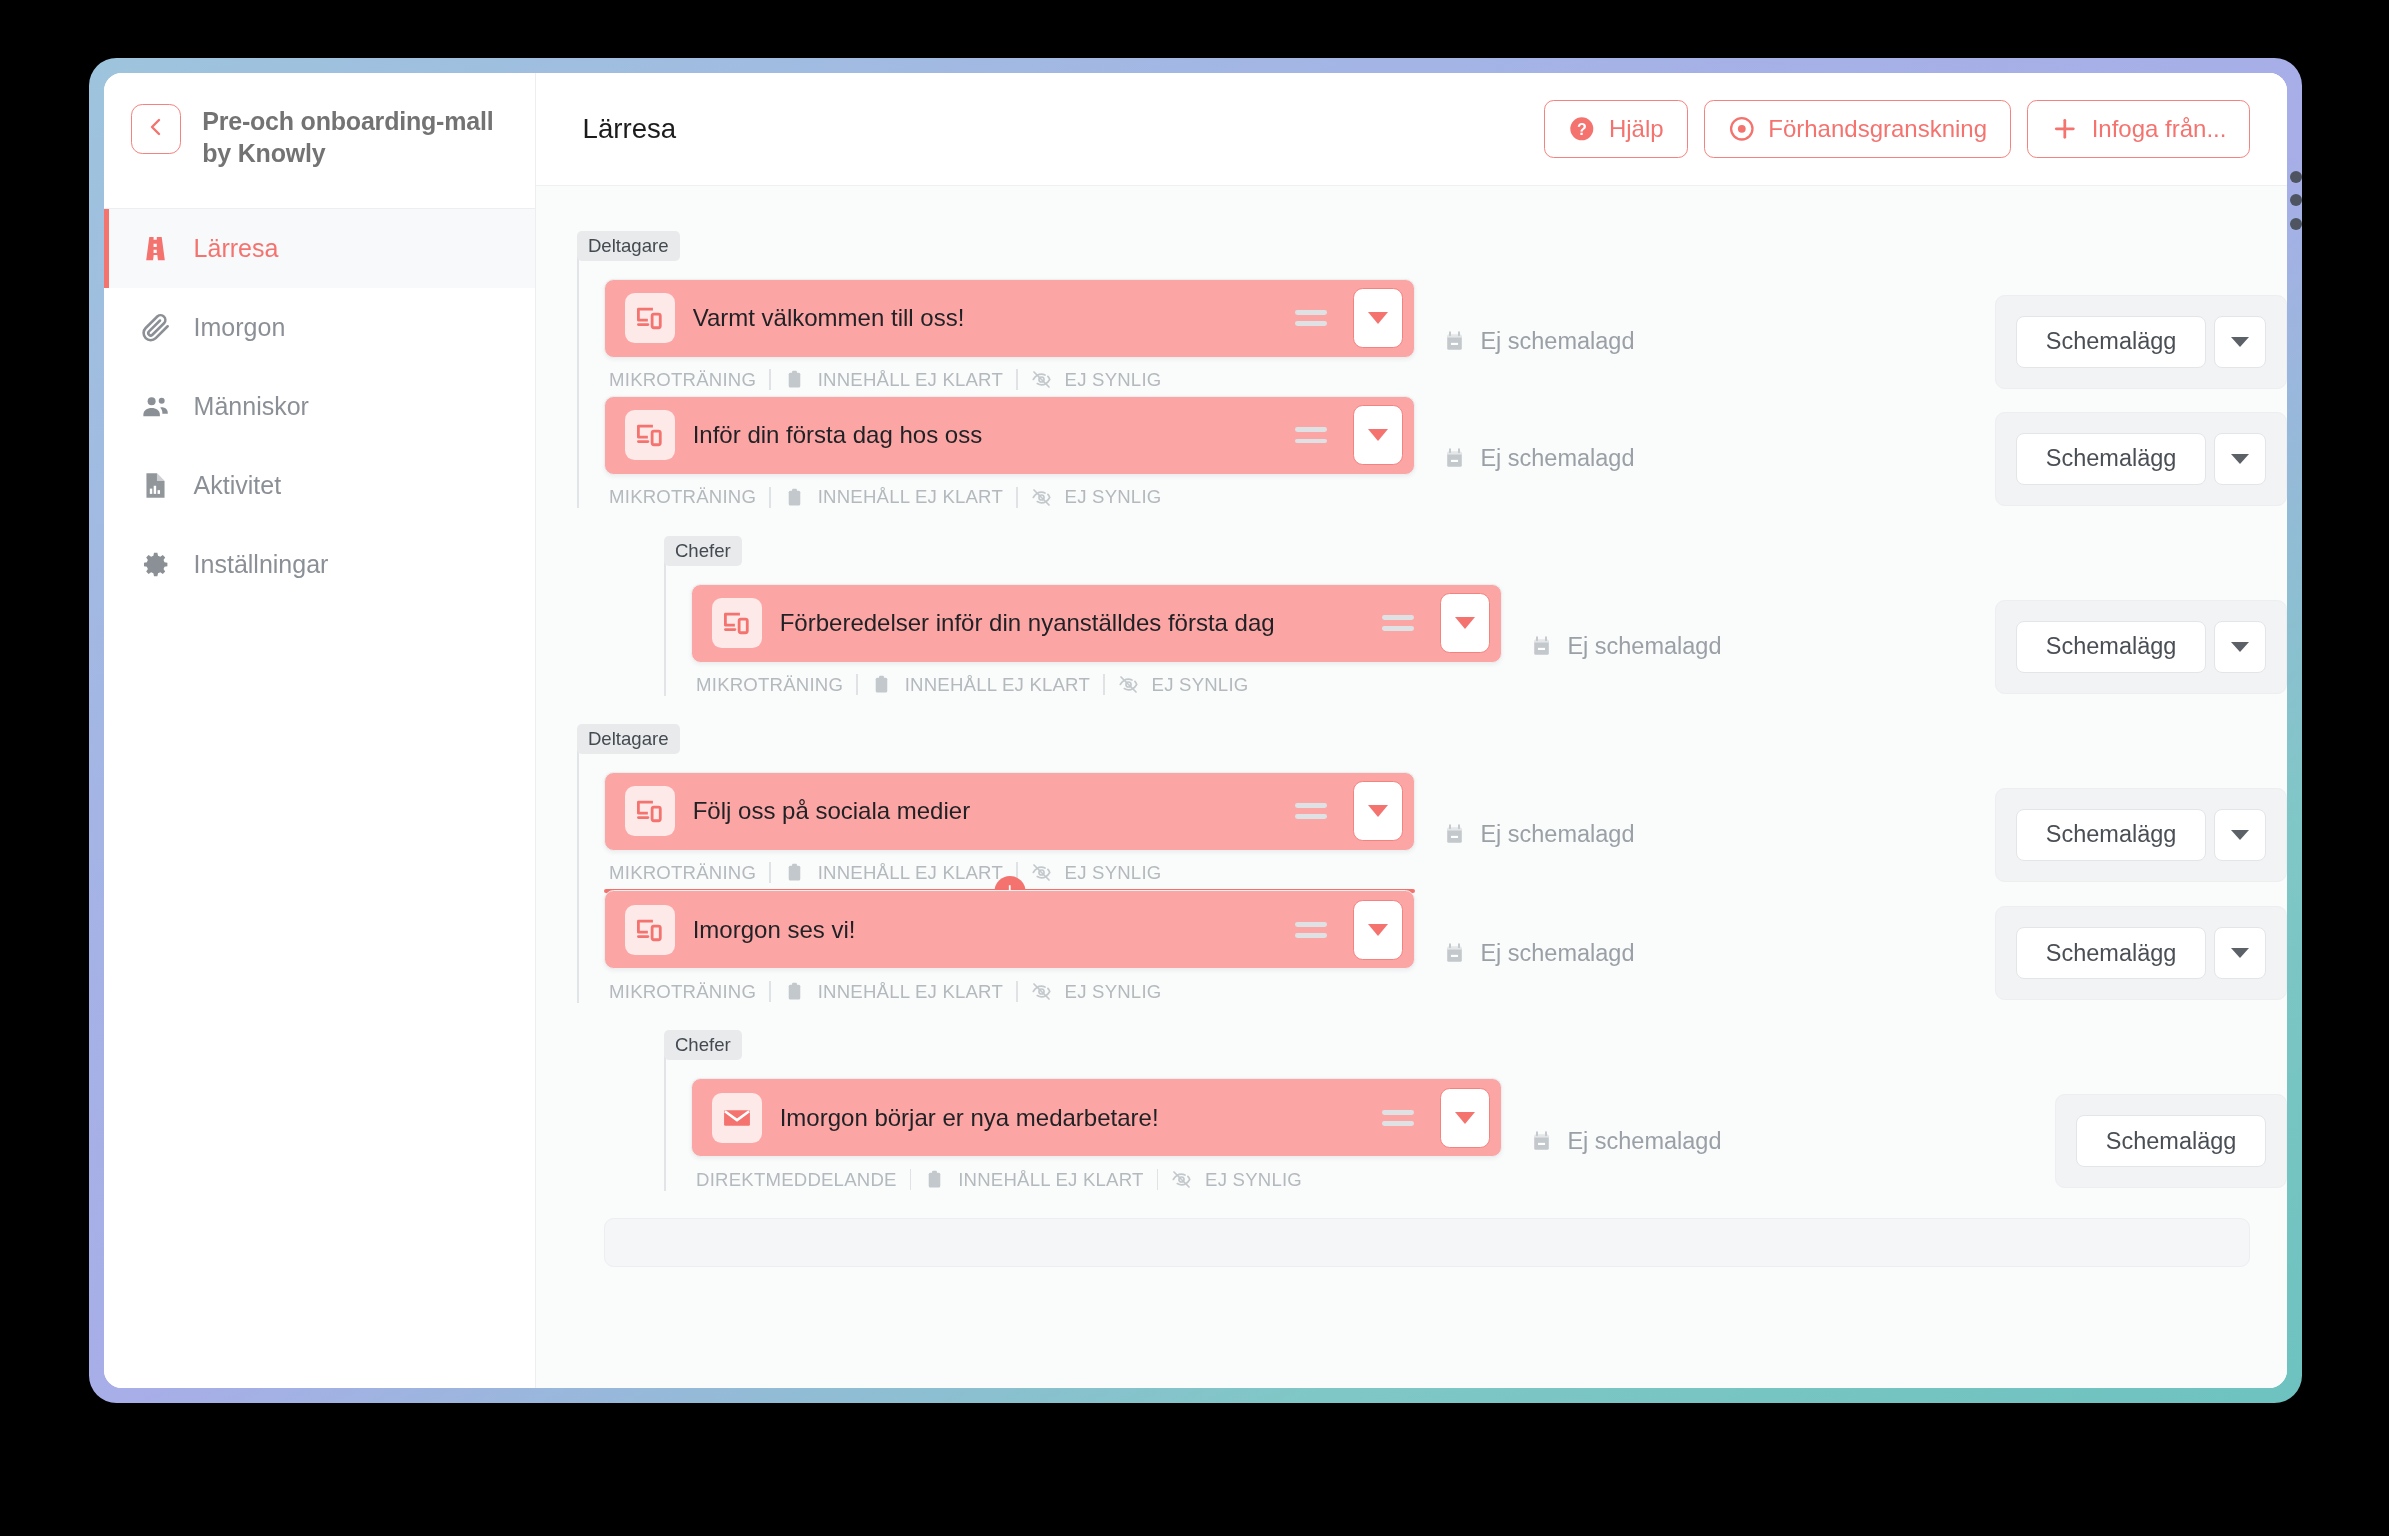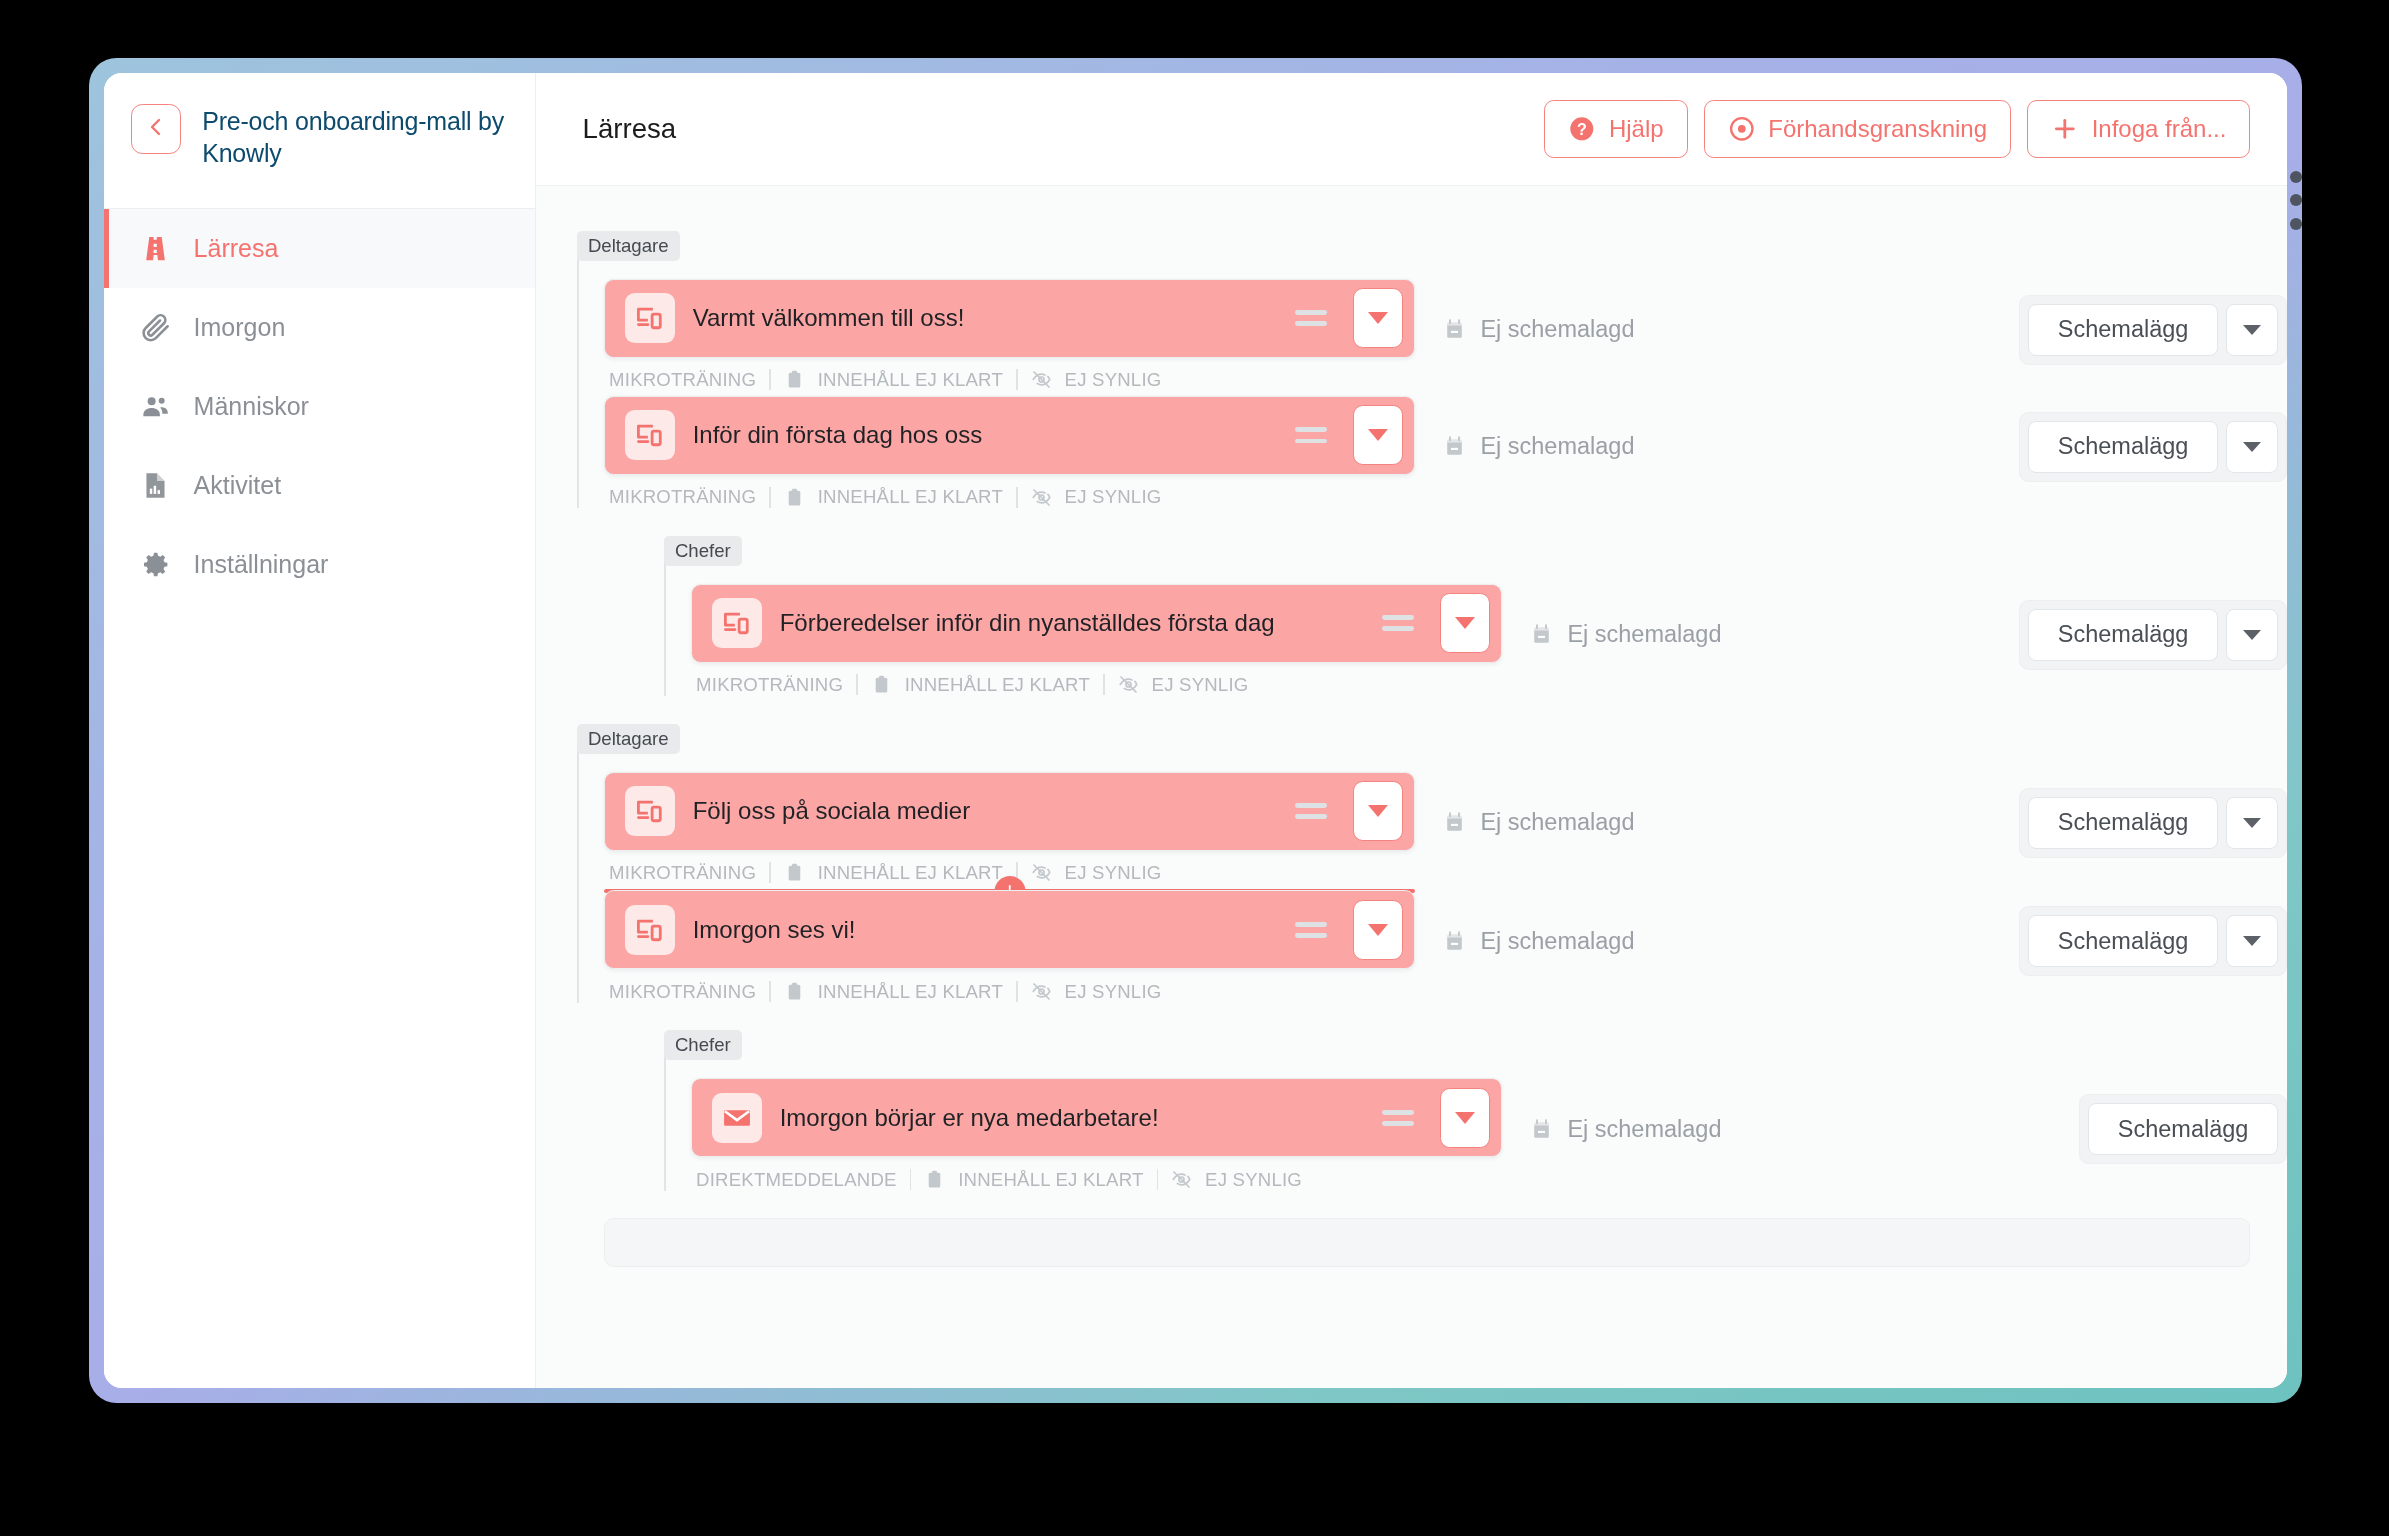--- a/index.html
+++ b/index.html
@@ -23,21 +23,21 @@
     display:flex; flex-direction:column; gap:11.3px; align-items:center;
   }
   #frame-dots i{ width:12px;height:12px;border-radius:50%;background:#4e5561;display:block; }
 
   
   #sidebar{ width:432px; flex:0 0 432px; background:#fff; border-right:0.8px solid #eceef0; }
   #brand{ display:flex; align-items:flex-start; gap:21px; padding:31px 24px 31px 27.6px;
           border-bottom:0.8px solid #eceef0; min-height:136px; }
   #back-btn{ width:50px;height:50px;flex:0 0 50px;border:1.6px solid #f4827f;border-radius:11.3px;
              background:#fff;display:flex;align-items:center;justify-content:center;cursor:pointer; }
-  #brand-title{ font-size:25px;font-weight:normal;color:#0c4a6e;line-height:1.28;letter-spacing:-0.2px;
+  #brand-title{ font-size:25px;font-weight:bold;color:#737373;line-height:1.28;letter-spacing:-0.2px;
                 padding-top:1.6px; }
   .nav-item{ display:flex;align-items:center;gap:23px;height:79px;padding-left:36px;cursor:pointer;
              position:relative;color:#8b9096;font-size:25px; }
   .nav-item.active{ background:#f8f9fa;color:#f4736f; }
   .nav-item.active::before{ content:"";position:absolute;left:0;top:0;bottom:0;width:5.7px;background:#f4736f; }
   .nav-ico{ width:31px;height:31px;flex:0 0 31px;display:flex;align-items:center;justify-content:center; }
   .nav-ico svg{ width:100%;height:100%; }
 
   
   #main{ flex:1;display:flex;flex-direction:column;min-width:0;background:#fafbfb; }
@@ -77,21 +77,21 @@
   .meta{ display:flex;align-items:center;gap:13px;margin-top:11.3px;padding-left:4.9px;color:#b4b9bd;font-size:18.6px;
          letter-spacing:0.2px; }
   .meta .sep{ width:1.6px;height:21px;background:#e0e3e6;display:inline-block; }
   .meta .mico{ width:21px;height:21px;display:inline-flex;align-items:center;justify-content:center; }
   .meta .mico svg{ width:100%;height:100%; }
 
   .row-right{ flex:1;display:flex;align-items:center;padding-top:16px;padding-left:27.6px; }
   .sched-status{ display:flex;align-items:center;gap:14.6px;color:#9aa0a6;font-size:23.5px;flex:1; }
   .sched-status .cal{ width:23px;height:26px;display:flex;align-items:center;justify-content:center; }
   .sched-group{ display:flex;align-items:center;gap:8px;background:#f2f3f4;border:0.8px solid #eceef0;
-                border-radius:9.7px;padding:8px; }
+                border-radius:9.7px;padding:20px; }
   .sched-btn{ height:52px;padding:0 29px;background:#fff;border:0.8px solid #e3e6e8;border-radius:8px;
               font-size:23.5px;color:#4a4f55;cursor:pointer;display:flex;align-items:center; }
   .sched-caret{ width:52px;height:52px;background:#fff;border:0.8px solid #e3e6e8;border-radius:8px;
                 display:flex;align-items:center;justify-content:center;cursor:pointer; }
   .sched-caret span{ width:0;height:0;border-left:9px solid transparent;border-right:9px solid transparent;
                      border-top:10.5px solid #5c6168;display:block; }
 
   .insert-bar{ position:relative;height:0;margin:4.9px 0 6.5px 0; }
   .insert-bar .line{ position:absolute;left:0;right:0;top:0;height:4px;background:#f4736f;border-radius:2.4px; }
   .insert-bar .plus{ position:absolute;left:50%;top:-13px;transform:translateX(-50%);

